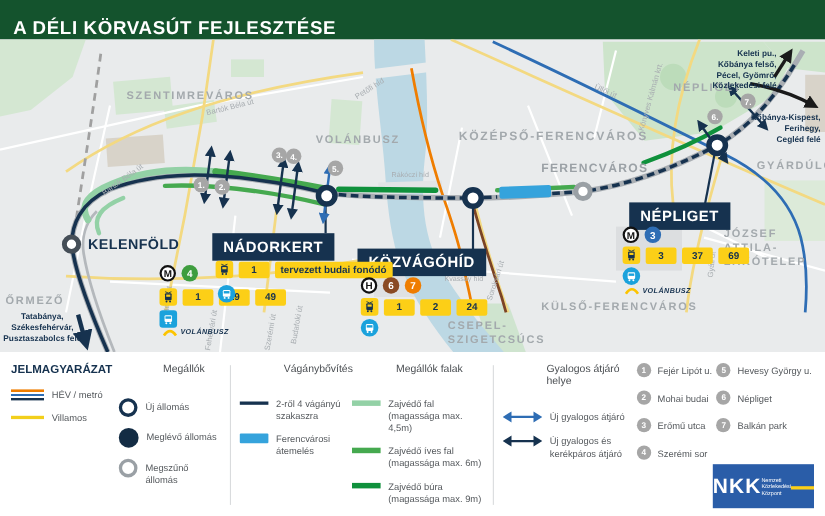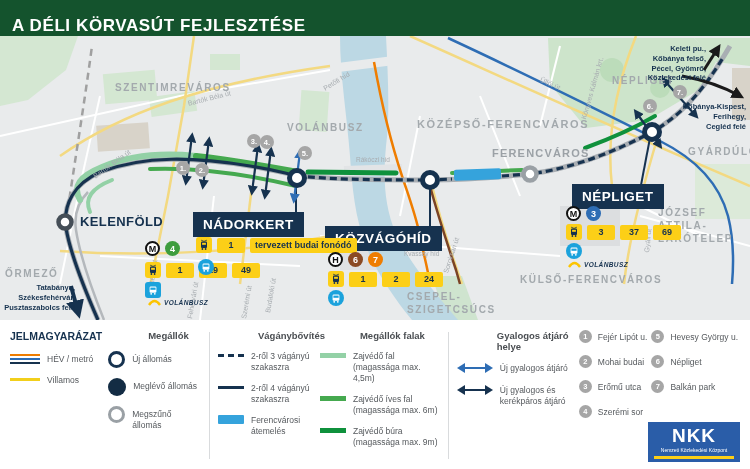--- a/index.html
+++ b/index.html
@@ -38,21 +38,21 @@
   .tbadge{min-width:28px;height:15px;background:#fccf17;color:#16324f;font-size:9px;font-weight:bold;
           display:flex;align-items:center;justify-content:center;border-radius:2px;padding:0 5px;
           box-sizing:border-box;white-space:nowrap;}
   .volan{display:flex;align-items:center;gap:3px;font-size:6.5px;font-weight:bold;font-style:italic;
          color:#16324f;letter-spacing:.4px;}
   
   .legend{position:absolute;top:320px;left:0;width:750px;height:149px;background:#fff;
           box-sizing:border-box;display:flex;padding:10px 6px 0 10px;}
   .lg-col{box-sizing:border-box;padding-right:6px;}
   .lg-title{font-size:10.5px;font-weight:bold;color:#16324f;margin:0 0 12px;}
-  .lg-head{font-size:9.5px;font-weight:bold;color:#4a4e52;margin:0 0 10px;padding-left:40px;}
+  .lg-head{font-size:9.5px;font-weight:normal;color:#4a4e52;margin:0 0 21px;padding-left:40px;}
   .lg-item{display:flex;align-items:flex-start;gap:7px;margin-bottom:10px;font-size:8.5px;
            color:#55595d;line-height:1.3;}
   .lg-item .lbl{padding-top:0;}
   .samp{flex:none;}
   .samp-hev{width:30px;height:10px;margin-top:0;
      background:linear-gradient(#ef7d00 0 2px,#fff 2px 4px,#2e6db4 4px 6px,#fff 6px 8px,#16324f 8px 10px);}
   .samp-dash{width:30px;border-top:3px dashed #9aa0a5;margin-top:3px;}
   .samp-tram{width:30px;border-top:3px solid #f2cf1b;margin-top:3px;}
   .stop-new{width:11px;height:11px;border-radius:50%;border:3.5px solid #16324f;background:#fff;}
   .stop-old{width:18px;height:18px;border-radius:50%;background:#132c44;border:none;}
@@ -63,21 +63,21 @@
   .samp-w1{width:26px;height:5px;background:#93d1a6;margin-top:2px;}
   .samp-w2{width:26px;height:5px;background:#45a94f;margin-top:2px;}
   .samp-w3{width:26px;height:5px;background:#0f913c;margin-top:2px;}
   .divider{width:1px;background:#d9dbdd;margin:2px 8px 10px 0;flex:none;}
   .cross-wrap{display:flex;gap:4px;}
   .cross-col{display:flex;flex-direction:column;gap:12px;}
   .cross-item{display:flex;align-items:center;gap:6px;font-size:8.5px;color:#55595d;white-space:nowrap;}
   .cross-num{width:13px;height:13px;border-radius:50%;background:#a6a6a6;color:#fff;font-size:7.5px;
              font-weight:bold;display:flex;align-items:center;justify-content:center;flex:none;}
   .nkk{position:absolute;right:10px;bottom:7px;width:92px;height:40px;background:#2a5da8;
-       display:flex;flex-direction:column;align-items:center;justify-content:center;}
+       display:flex;flex-direction:row;align-items:center;justify-content:center;}
   .nkk .nkk-name{color:#fff;font-size:19px;font-weight:bold;letter-spacing:1px;line-height:1;}
   .nkk .nkk-sub{color:#fff;font-size:5px;margin-top:2px;}
   .nkk .nkk-bar{width:80px;height:3px;background:#fccf17;margin-top:3px;}
 </style>
 </head>
 <body>
 
 <div class="poster">
 
   <div class="header">
@@ -203,42 +203,42 @@
       <circle cx="65" cy="186" r="6.5" fill="#fff" stroke="#454e57" stroke-width="4.5"></circle>
       <circle cx="530" cy="138" r="6.5" fill="#fff" stroke="#9aa0a5" stroke-width="4.5"></circle>
       <circle cx="297" cy="142" r="7.5" fill="#fff" stroke="#16324f" stroke-width="5"></circle>
       <circle cx="430" cy="144" r="7.5" fill="#fff" stroke="#16324f" stroke-width="5"></circle>
       <circle cx="652" cy="96" r="7.5" fill="#fff" stroke="#16324f" stroke-width="5"></circle>
     </svg>
 
     <div class="district" style="left:115px;top:46px;">SZENTIMREVÁROS</div>
     <div class="district" style="left:287px;top:86px;">VOLÁNBUSZ</div>
     <div class="district" style="left:417px;top:46px;font-size:11px;margin-top:36px;">KÖZÉPSŐ-FERENCVÁROS</div>
-    <div class="district" style="left:520px;top:238px;">KÜLSŐ-FERENCVÁROS</div>
+    <div class="district" style="left:492px;top:238px;">KÜLSŐ-FERENCVÁROS</div>
     <div class="district wrap" style="left:407px;top:254px;width:84px;">CSEPEL-SZIGETCSÚCS</div>
     <div class="district wrap" style="left:658px;top:170px;width:92px;">JÓZSEF ATTILA-LAKÓTELEP</div>
     <div class="district" style="left:688px;top:110px;">GYÁRDÚLŐ</div>
     <div class="district" style="left:612px;top:39px;">NÉPLIGET</div>
     <div class="district" style="left:5px;top:232px;">ŐRMEZŐ</div>
 
     <div class="street" style="left:187px;top:64px;transform:rotate(-14deg);">Bartók Béla út</div>
     <div class="street" style="left:92px;top:138px;transform:rotate(-36deg);">Bartók Béla út</div>
     <div class="street" style="left:147px;top:254px;transform:rotate(-82deg);">Tétényi út</div>
     <div class="street" style="left:186px;top:282px;transform:rotate(-80deg);">Fehérvári út</div>
     <div class="street" style="left:240px;top:282px;transform:rotate(-80deg);">Szerémi út</div>
     <div class="street" style="left:264px;top:276px;transform:rotate(-80deg);">Budafoki út</div>
     <div class="street" style="left:442px;top:236px;transform:rotate(-72deg);">Soroksári út</div>
     <div class="street" style="left:542px;top:40px;transform:rotate(24deg);">Üllői út</div>
     <div class="street" style="left:580px;top:82px;transform:rotate(-74deg);">Könyves Kálmán krt.</div>
     <div class="street" style="left:643px;top:216px;transform:rotate(-84deg);">Gyáli út</div>
     <div class="street" style="left:404px;top:214px;font-size:6.5px;">Kvassay híd</div>
     <div class="street" style="left:356px;top:120px;font-size:6.5px;">Rákóczi híd</div>
     <div class="street" style="left:322px;top:50px;transform:rotate(-32deg);">Petőfi híd</div>
 
-    <div class="dir right" style="left:2px;top:247px;width:73px;">
+    <div class="dir right" style="left:2px;top:247px;width:73px;text-align:center;">
       <div>Tatabánya,</div>
       <div>Székesfehérvár,</div>
       <div>Pusztaszabolcs felé</div>
     </div>
     <div class="dir right" style="left:636px;top:8px;width:70px;">
       <div>Keleti pu.,</div>
       <div>Kőbánya felső,</div>
       <div>Pécel, Gyömrő,</div>
       <div>Közlekedési felé</div>
     </div>
@@ -415,24 +415,20 @@
           <span class="samp stop-del"></span>
           <span class="lbl" style="padding-top:3px;">Megszűnő állomás</span>
         </div>
     </div>
 
     <div class="divider"></div>
 
     <div class="lg-col" style="width:102px;">
       <div class="lg-head">Vágánybővítés</div>
       <div class="lg-item">
-          <span class="samp samp-d3"></span>
-          <span class="lbl">2-ről 3 vágányú szakaszra</span>
-        </div>
-      <div class="lg-item">
           <span class="samp samp-s4"></span>
           <span class="lbl">2-ről 4 vágányú szakaszra</span>
         </div>
       <div class="lg-item">
           <span class="samp samp-lift"></span>
           <span class="lbl">Ferencvárosi átemelés</span>
         </div>
     </div>
 
     <div class="lg-col" style="width:132px;">

